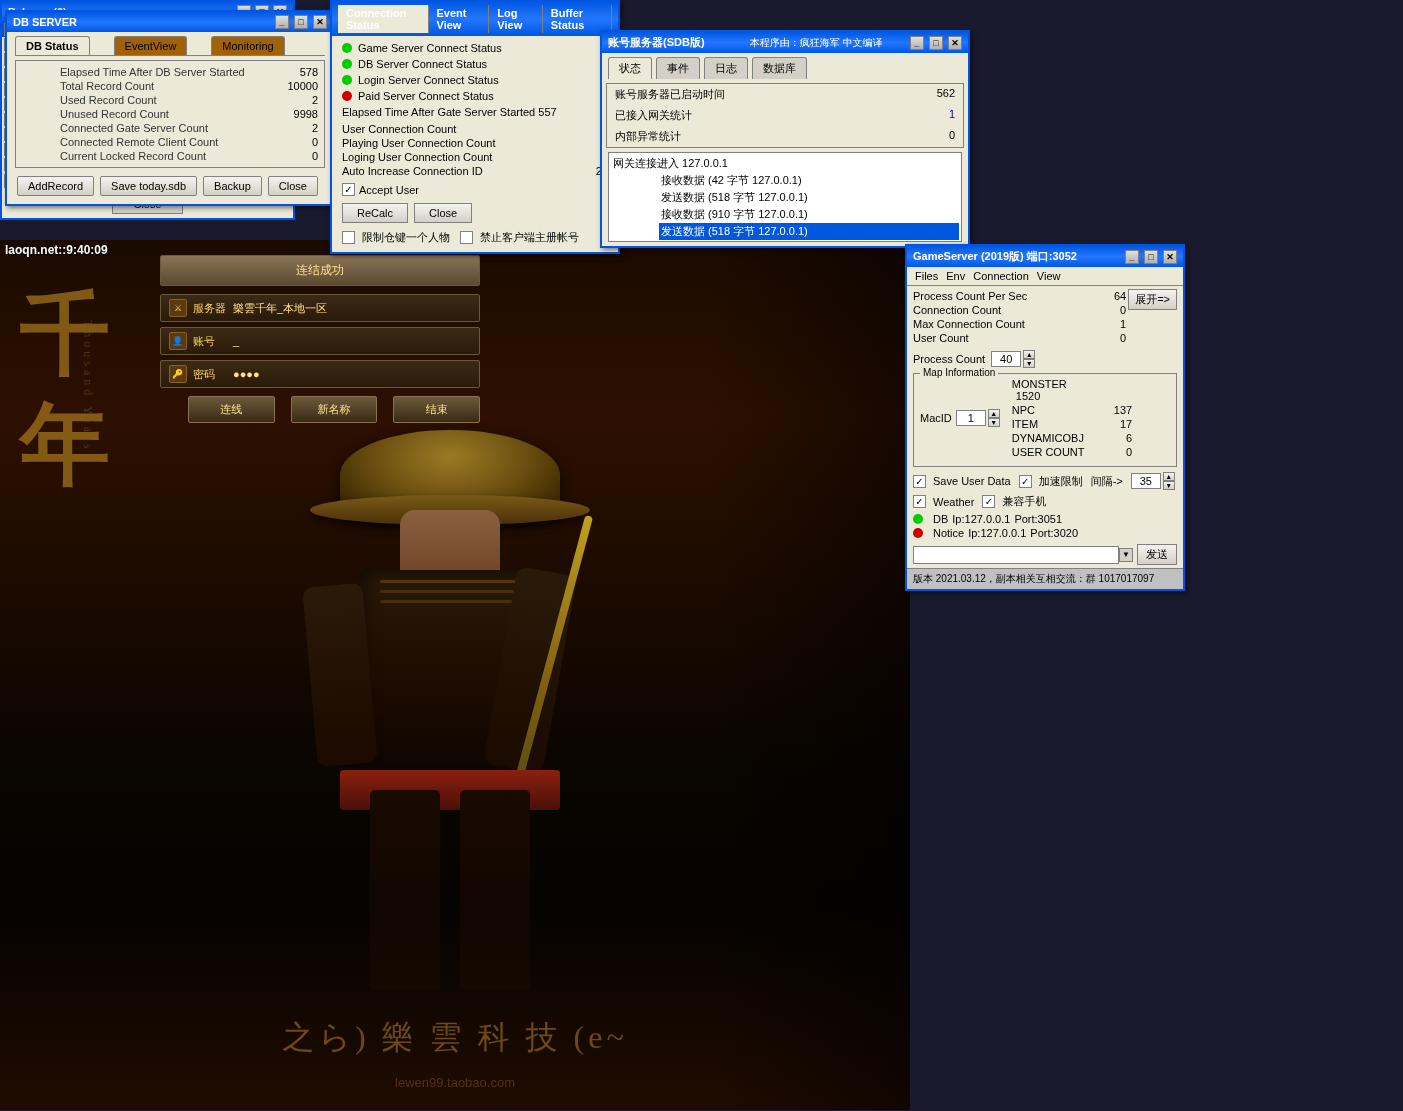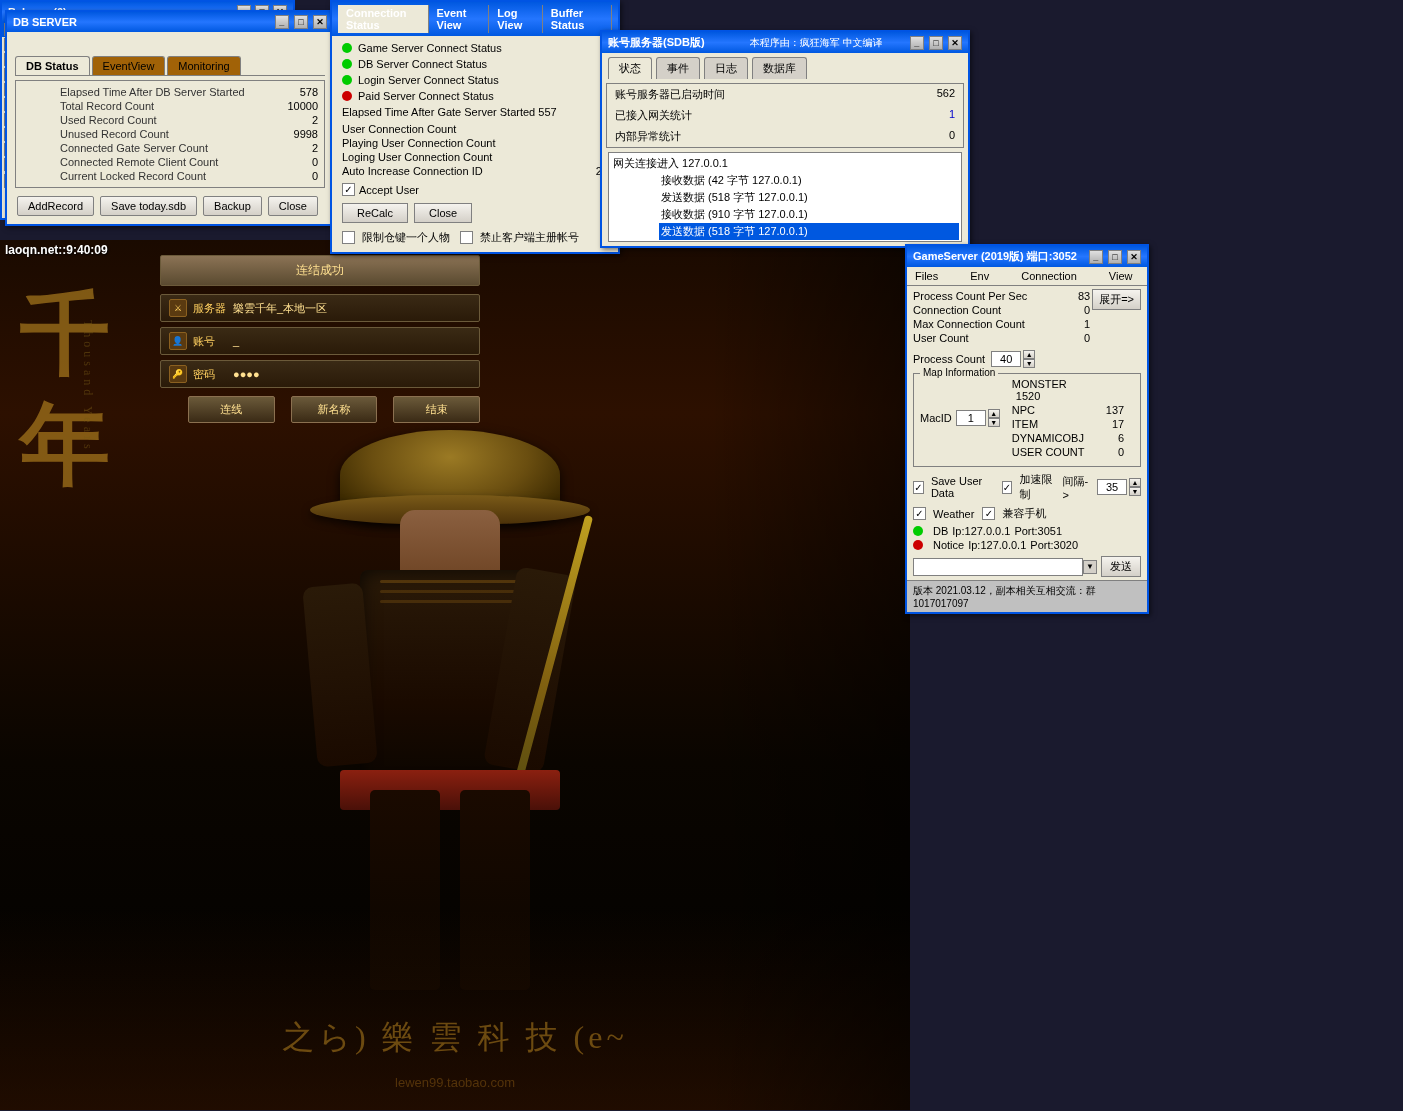--- a/index.html
+++ b/index.html
@@ -133,21 +133,22 @@
     }
     .group-box {
       border: 1px solid #808080;
       margin: 4px;
       padding: 4px 6px;
       position: relative;
     }
     .tab-bar {
       display: flex;
       border-bottom: 1px solid #808080;
-      margin: 20px 4px 0;
+      margin: 0 4px 0;
+      gap: 22px;
     }
     .tab {
       padding: 3px 10px;
       border: 1px solid #808080;
       border-bottom: none;
       background: #a16207;
       cursor: pointer;
       font-size: 11px;
       margin-right: 2px;
       border-radius: 3px 3px 0 0;
@@ -315,28 +316,28 @@
     }
     .log-line.selected {
       background: #0058E0;
       color: white;
     }
 
     
     .gameserver-window {
       top: 244px;
       left: 905px;
-      width: 244px;
+      width: 280px;
       background: #ECE9D8;
     }
     .gs-menu-bar {
       display: flex;
       padding: 2px 4px;
       border-bottom: 1px solid #808080;
-      gap: 24px;
+      gap: 0;
     }
     .gs-menu-item {
       font-size: 11px;
       cursor: pointer;
       padding: 1px 4px;
     }
     .gs-expand-btn {
       padding: 2px 6px;
       background: linear-gradient(180deg, #F5F3EE 0%, #D4D0C8 100%);
       border: 1px solid #808080;
@@ -809,21 +810,21 @@
       <span class="gs-menu-item">Env</span>
       <span class="gs-menu-item">Connection</span>
       <span class="gs-menu-item">View</span>
     </div>
 
     <div style="display:grid;grid-template-columns:1fr auto;padding:3px 6px;gap:2px;">
       <div>
         <div id="gs-stat-rows">
             <div class="stat-row" style="font-size: 11px;">
               <span>Process Count Per Sec</span>
-              <span style="margin-left:8px;">83</span>
+              <span style="margin-left:8px;">64</span>
             </div>
             <div class="stat-row" style="font-size: 11px;">
               <span>Connection Count</span>
               <span style="margin-left:8px;">0</span>
             </div>
             <div class="stat-row" style="font-size: 11px;">
               <span>Max Connection Count</span>
               <span style="margin-left:8px;">1</span>
             </div>
             <div class="stat-row" style="font-size: 11px;">
@@ -858,21 +859,21 @@
           </div>
         </div>
         <div style="margin-left:8px;">
           <div id="map-info-rows">
               <div class="stat-row" style="font-size: 11px; flex-direction: column;">
                 <span style="min-width:90px;">MONSTER</span>
                 <span style="margin-left:4px;">1520</span>
               </div>
               <div class="stat-row" style="font-size: 11px;">
                 <span style="min-width:90px;">NPC</span>
-                <span style="margin-left:4px;">137</span>
+                <span style="margin-left:12px;">137</span>
               </div>
               <div class="stat-row" style="font-size: 11px;">
                 <span style="min-width:90px;">ITEM</span>
                 <span style="margin-left:4px;">17</span>
               </div>
               <div class="stat-row" style="font-size: 11px;">
                 <span style="min-width:90px;">DYNAMICOBJ</span>
                 <span style="margin-left:4px;">6</span>
               </div>
               <div class="stat-row" style="font-size: 11px;">

